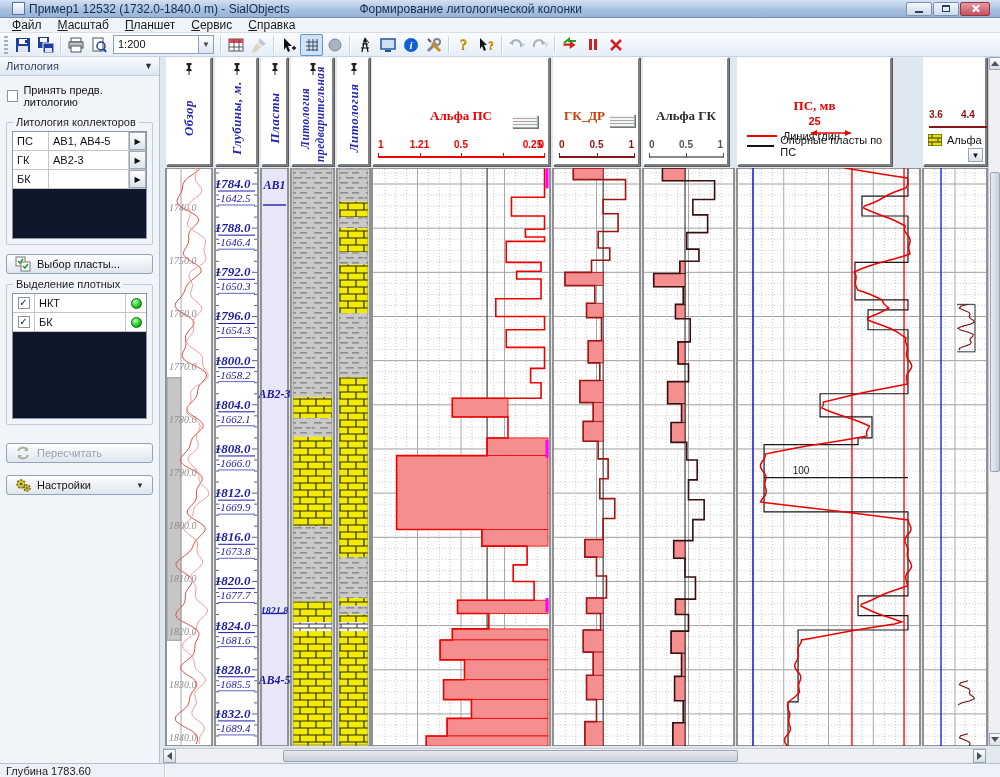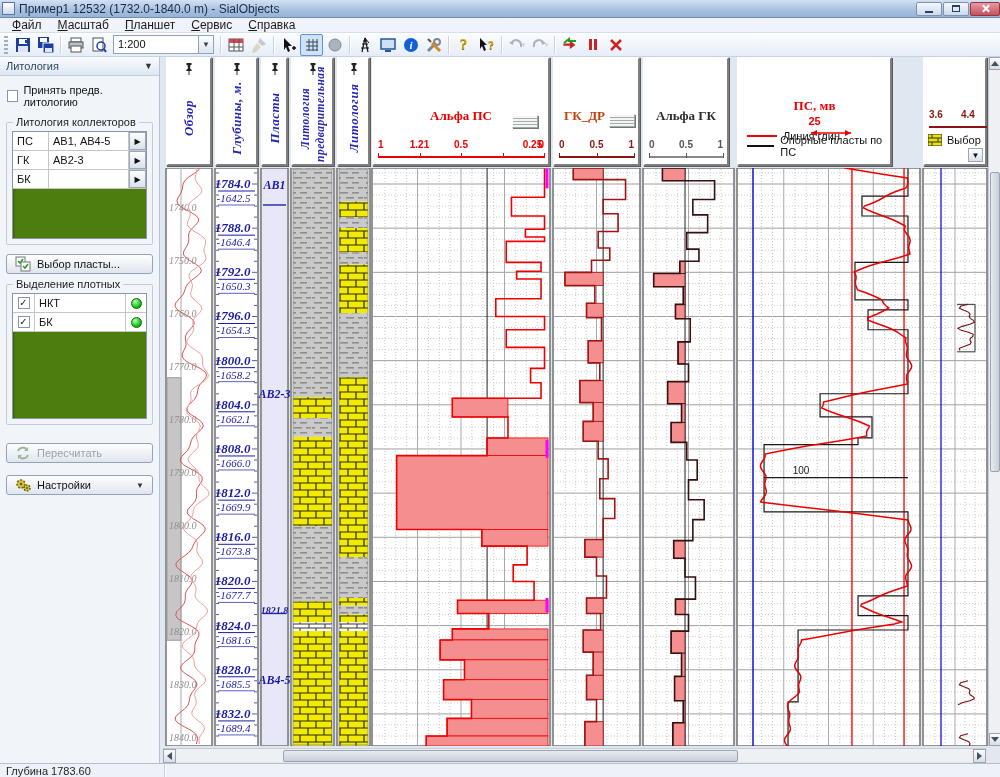--- a/index.html
+++ b/index.html
@@ -3,21 +3,21 @@
 <meta charset="utf-8">
 <style>
   html,body{margin:0;padding:0;background:#5a6b80;}
   *{box-sizing:border-box;}
   #app{position:relative;width:1000px;height:777px;background:#dfe7f1;overflow:hidden;
        font-family:"Liberation Sans",sans-serif;font-size:11px;color:#111;}
 
   
   #titlebar{position:absolute;left:0;top:0;width:1000px;height:18px;
     background:linear-gradient(#d3e1f3,#a6c0de 60%,#96b4d8);border-bottom:1px solid #6f8db0;
-    display:flex;align-items:center;padding:0 0;text-align:center;}
+    display:flex;align-items:center;padding:0 10px;text-align:center;}
   .win-icon{width:13px;height:13px;margin:0 4px 0 2px;background:linear-gradient(#fff,#cfd8ea);
     border:1px solid #5577aa;}
   .tb-title{font-size:12px;color:#142c4e;white-space:nowrap;}
   .tb-dialog{font-size:12px;color:#142c4e;margin-left:70px;white-space:nowrap;}
   #tb-buttons{margin-left:auto;display:flex;gap:1px;}
   .tb-btn{width:26px;height:14px;border:1px solid #7d92ac;border-radius:2px;
     background:linear-gradient(#f4f8fd,#ccd9ea);display:flex;align-items:center;justify-content:center;}
   .tb-btn.close{background:linear-gradient(#e89aa2,#c4515e);border-color:#93343e;width:30px;}
   .glyph-min{width:8px;height:2px;background:#2a3f5c;margin-top:6px;}
   .glyph-max{width:8px;height:7px;border:1px solid #2a3f5c;border-top-width:2px;}
@@ -56,21 +56,21 @@
   #sidebar{position:absolute;left:0;top:57px;width:160px;height:706px;background:#f1f5fa;
     border-right:1px solid #b6c2d2;}
   #panel-header{height:19px;background:linear-gradient(#fafcfe,#dde7f2);border-bottom:1px solid #c2cedd;
     display:flex;align-items:center;padding:0 6px;color:#33455e;}
   #panel-header .arr{margin-left:auto;font-size:9px;color:#333;}
   .checkrow{display:flex;align-items:center;gap:5px;padding:8px 7px 4px;}
   .cbox{width:12px;height:12px;background:#fff;border:1px solid #8a95a5;display:flex;
     align-items:center;justify-content:center;font-size:10px;color:#222;line-height:10px;}
   .group{border:1px solid #c3cbd8;border-radius:2px;margin:10px 6px 0;position:relative;padding:8px 5px 5px;}
   .group-title{position:absolute;top:-7px;left:6px;background:#f1f5fa;padding:0 3px;font-size:11px;color:#222;}
-  .datatable{border:1px solid #8a95a5;background:#4d7c0f;height:108px;box-shadow:inset 1px 1px 2px rgba(0,0,0,.25);}
+  .datatable{border:1px solid #8a95a5;background:#0f172a;height:108px;box-shadow:inset 1px 1px 2px rgba(0,0,0,.25);}
   .datatable.tall{height:126px;}
   .trow{display:flex;height:19px;background:#fff;border-bottom:1px solid #c5c5c5;align-items:stretch;}
   .tcell-m{width:36px;border-right:1px solid #c5c5c5;display:flex;align-items:center;padding-left:4px;}
   .tcell-v{flex:1;display:flex;align-items:center;padding-left:4px;border-right:1px solid #c5c5c5;}
   .tcell-b{width:17px;background:linear-gradient(#fdfdfd,#dbe2ec);border:1px solid #9aa7b8;
     display:flex;align-items:center;justify-content:center;font-size:8px;color:#111;}
   .tcell-led{width:20px;display:flex;align-items:center;justify-content:center;}
   .led{width:11px;height:11px;border-radius:50%;background:radial-gradient(circle at 35% 30%,#b8ffb8,#17c517 60%,#0a7e0a);border:1px solid #0a6d0a;}
   .btn{border:1px solid #93a3b8;background:linear-gradient(#fefefe,#dfe5ee);border-radius:3px;
     display:flex;align-items:center;font-size:11px;color:#111;padding:0 8px;height:20px;}
@@ -133,20 +133,21 @@
   .t-ann{font:10px "Liberation Sans",sans-serif;fill:#222;}
 </style>
 </head>
 <body>
 
 <div id="app">
 
   <div id="titlebar">
     <div class="win-icon"></div>
     <span class="tb-title">Пример1  12532  (1732.0-1840.0 m) - SialObjects</span>
+    <span class="tb-dialog">Формирование литологической колонки</span>
     <div id="tb-buttons">
       <div class="tb-btn">
           <div class="glyph-min"></div>
         </div>
       <div class="tb-btn">
           <div class="glyph-max"></div>
         </div>
       <div class="tb-btn close">
           <div class="glyph-x"></div>
         </div>
@@ -484,21 +485,21 @@
     </div>
   </div>
   <div class="hd" style="left:923px;width:64px;">
     <div style="position:absolute;left:4px;bottom:44px;color:#8b1515;font:bold 10px 'Liberation Sans',sans-serif;">3.6</div>
     <div style="position:absolute;left:36px;bottom:44px;color:#8b1515;font:bold 10px 'Liberation Sans',sans-serif;">4.4</div>
     <div class="scale-line" style="border-color:#8b1515;bottom:36px;right:-2px;"></div>
     <svg style="position:absolute;left:3px;bottom:18px;" width="14" height="12">
         <rect x="0" y="0" width="14" height="12" fill="#e8e000" stroke="#333"></rect>
         <path d="M0 4h14M0 8h14M4 0v4M10 4v4M4 8v4" stroke="#333"></path>
       </svg>
-    <div style="position:absolute;left:22px;bottom:18px;font-size:11px;">Выбор</div>
+    <div style="position:absolute;left:22px;bottom:18px;font-size:11px;">Альфа</div>
     <div class="dd-btn">▼</div>
   </div>
 
   <svg id="plot" width="1000" height="777" style="position:absolute;left:0;top:0;pointer-events:none;">
       <defs>
         <clipPath id="clipBody">
           <rect x="163" y="168" width="837" height="578"></rect>
         </clipPath>
         <pattern id="pat-clay" width="26" height="10" patternUnits="userSpaceOnUse">
           <rect width="26" height="10" fill="#c9c9c9"></rect>

